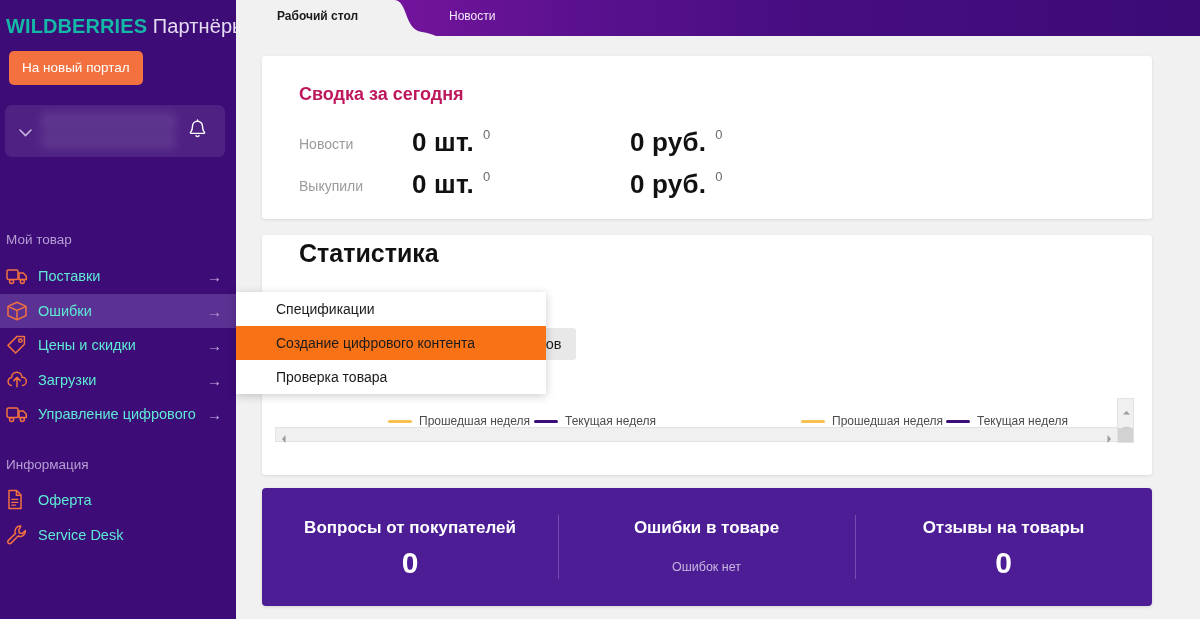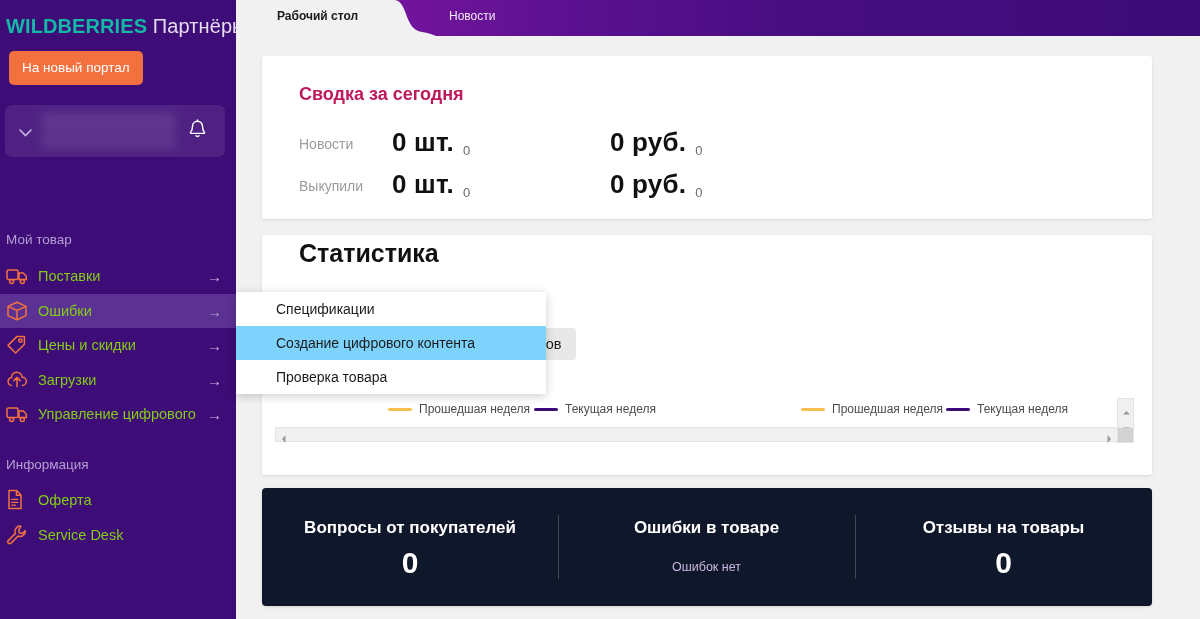--- a/index.html
+++ b/index.html
@@ -74,21 +74,21 @@
 
   .navitem {
     position: relative;
     height: 34.5px;
     display: flex; align-items: center;
     padding-left: 6px;
     cursor: pointer;
   }
   .navitem.active { background: #5b3193; }
   .navitem .ico { width: 26px; height: 22px; flex: 0 0 26px; margin-right: 6px; display:flex; align-items:center; }
-  .navitem .lbl { font-size: 14.5px; color: #84cc16; white-space: nowrap; }
+  .navitem .lbl { font-size: 14.5px; color: #5eead4; white-space: nowrap; }
   .navitem .arr {
     position: absolute; right: 14px; top: 50%; transform: translateY(-50%);
     font-size: 15px; color: #c7b2e0; line-height: 1;
   }
   .navitem.active .arr { color: #b7a3d2; }
   #nav-info .navitem { height: 35px; }
   #nav-info .navitem .lbl { font-size: 14.5px; }
 
   
   #tabbar {
@@ -117,38 +117,38 @@
     box-shadow: 0 1px 3px rgba(0,0,0,.10);
   }
 
   
   #card-summary { left: 26px; top: 20px; width: 890px; height: 163px; }
   #card-summary .title { position:absolute; left:37px; top:28px; font-size:18px; font-weight:700; color:#be185d; }
   .sum-row { position: absolute; left: 0; width: 100%; height: 34px; }
   #sum-row-0 { top: 71px; }
   #sum-row-1 { top: 113px; }
   .sum-row .rlabel { position:absolute; left:37px; top:9px; font-size:14px; color:#9b9b9b; }
-  .sum-cell { position:absolute; display:flex; align-items:flex-end; }
+  .sum-cell { position:absolute; display:flex; align-items:flex-start;margin-left:20px; }
   .sum-cell.c0 { left: 130px; }
   .sum-cell.c1 { left: 348px; }
   .sum-cell .big { font-size: 26px; font-weight: 700; color:#111; letter-spacing:.2px; }
   .sum-cell .sub { font-size: 13px; color:#6a6a6a; margin-left: 9px; }
 
   
   #card-stats { left: 26px; top: 199px; width: 890px; height: 240px; overflow: hidden; }
   #card-stats .title { position:absolute; left:37px; top:4px; font-size:25px; font-weight:700; color:#111; }
   .seg-tab {
     position: absolute; top: 93px;
     background: #e8e8e8; color:#1b1b1b;
     font-size: 14.5px; border-radius: 3px;
     padding: 8px 14px; white-space: nowrap; cursor: pointer;
   }
   #seg-tab-0 { left: 190px; }
 
-  .legend { position: absolute; display: flex; align-items: center; gap: 7px; }
+  .legend { position: absolute; display: flex; align-items: center; gap: 7px; margin-top: 12px; }
   .legend .swatch { width: 24px; height: 3px; border-radius: 2px; display:inline-block; }
   .legend .ltext { font-size: 12px; color: #4c4c4c; white-space: nowrap; }
   #legend-g0-0 { left: 126px; top: 167px; }
   #legend-g0-1 { left: 272px; top: 167px; }
   #legend-g1-0 { left: 539px; top: 167px; }
   #legend-g1-1 { left: 684px; top: 167px; }
 
   .hscroll {
     position: absolute; left: 13px; top: 192px; width: 843px; height: 15px;
     background: #f0f0f0; border: 1px solid #e3e3e3;
@@ -162,21 +162,21 @@
   }
   .vscroll .arrow { position:absolute; left:4px; width:9px; height:9px; }
   .vscroll .arrow.u { top: 4px; }
   .vscroll .arrow.d { bottom: 13px; }
   .vscroll .thumb { position:absolute; left:0; bottom:0; width:15px; height:14px; background:#d2d2d2; }
 
   
   #card-purple {
     position: absolute; left: 26px; top: 452px;
     width: 890px; height: 118px;
-    background: #0f172a; border-radius: 4px;
+    background: #4c1d95; border-radius: 4px;
     box-shadow: 0 1px 3px rgba(0,0,0,.12);
   }
   .pstat { position: absolute; top: 0; height: 118px; text-align: center; }
   .pstat .phead { margin-top: 30px; font-size: 17px; font-weight: 700; color: #fff; white-space: nowrap; }
   .pstat .pval  { margin-top: 8px; font-size: 30px; font-weight: 700; color: #fff; }
   .pstat .pnote { margin-top: 22px; font-size: 12.5px; color: #c9b6df; }
   #pstat-0 { left: 0;   width: 296px; }
   #pstat-1 { left: 296px; width: 297px; }
   #pstat-2 { left: 593px; width: 297px; }
   .pdiv { position:absolute; top: 27px; width: 1px; height: 64px; background: rgba(255,255,255,.22); }
@@ -189,21 +189,21 @@
     width: 310px; height: 102px;
     background: #fff;
     box-shadow: 0 2px 9px rgba(0,0,0,.20);
     z-index: 50;
   }
   .ditem {
     height: 34px; display: flex; align-items: center;
     padding-left: 40px; font-size: 14px; color: #1b1b1b;
     cursor: pointer; white-space: nowrap;
   }
-  .ditem.hl { background: #7dd3fc; }
+  .ditem.hl { background: #f97316; }
 </style>
 </head>
 <body>
 
 <div id="app">
 
   <div id="sidebar">
 
     <div class="brand">
       <span class="bold">WILDBERRIES</span>

